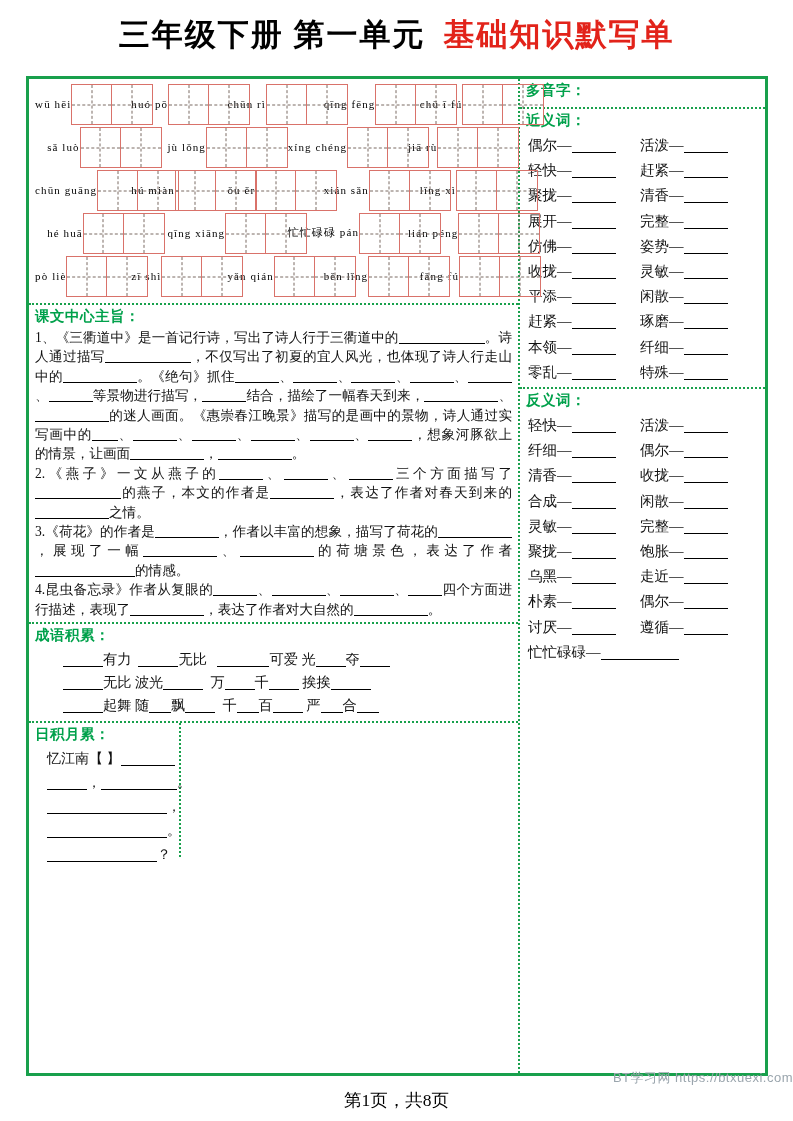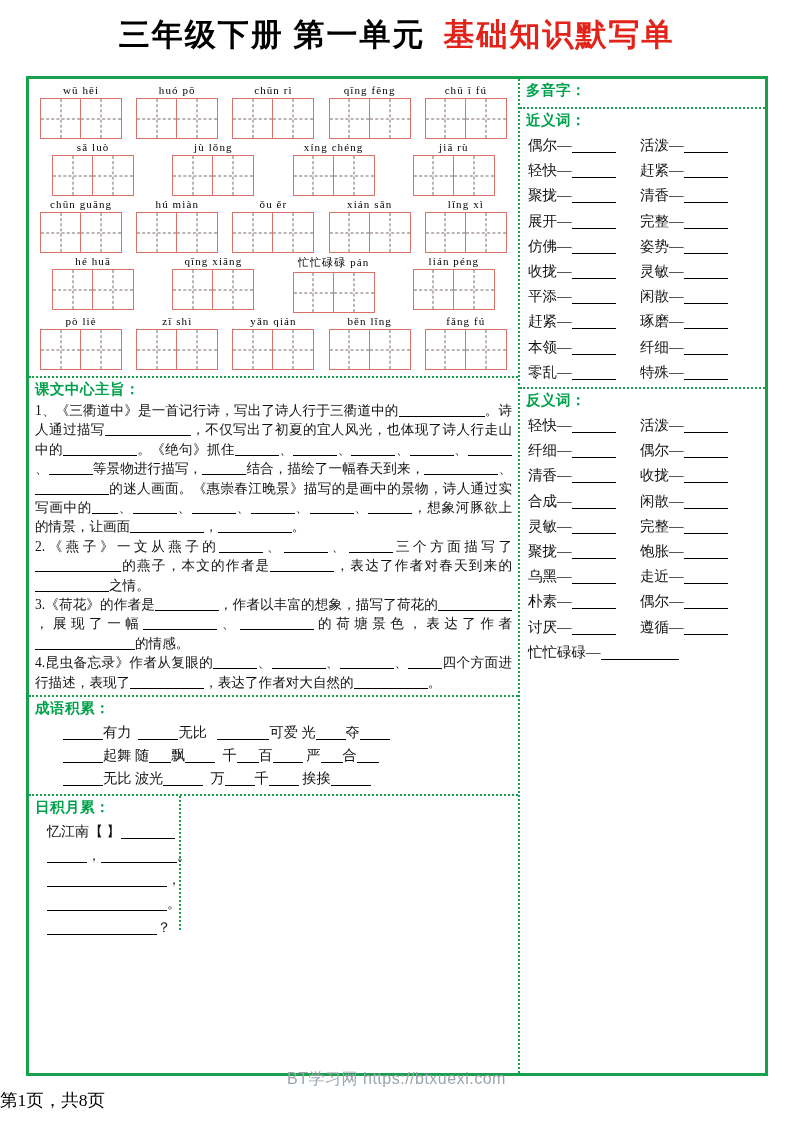--- a/index.html
+++ b/index.html
@@ -56,21 +56,21 @@
   .sec-title {
     color: #00a14b; font-weight: bold; font-size: 14.5px;
     padding: 2px 0 1px 6px;
     letter-spacing: 0.5px;
     font-family: "Liberation Serif", serif;
   }
 
   
   .pinyin-block { padding: 5px 4px 4px 4px; }
   .py-row { display: flex; justify-content: space-around; margin-bottom: 2px; }
-  .py-cell { display: flex; flex-direction: column; align-items: center; width: 92px; }
+  .py-cell { display: flex; flex-direction: row; align-items: center; width: 92px; }
   .py-text {
     font-size: 11px; letter-spacing: 1.1px; margin-bottom: 2px;
     white-space: nowrap; font-family: "Liberation Serif", serif;
     color: #000;
   }
   .tian { display: flex; }
   .tian .box {
     width: 41px; height: 41px;
     border: 1.2px solid #d9726a;
     position: relative;
@@ -127,27 +127,27 @@
   .wordpairs { padding: 2px 0 2px 8px; }
   .wp-row { display: flex; font-size: 14.5px; line-height: 25.2px; white-space: nowrap; }
   .wp-item { width: 112px; }
   .wp-item .u { display:inline-block; width: 44px; border-bottom: 1.4px solid #000; vertical-align: -3px; }
   .wp-wide { width: 100%; }
   .wp-wide .u { display:inline-block; width: 78px; border-bottom: 1.4px solid #000; vertical-align:-3px; }
 
   
   .watermark {
     position: absolute; left: 0; right: 0; top: 1069px;
-    text-align: center; font-size: 16px; color: #9aa5ad;
+    text-align: right; font-size: 13px; color: #9aa5ad;
     letter-spacing: 0.5px;
     font-family: "Liberation Sans", sans-serif;
   }
   .pagenum {
     position: absolute; left: 0; right: 0; top: 1088px;
-    font-size: 17.5px; color: #000;
+    text-align: center; font-size: 17.5px; color: #000;
     font-family: "Liberation Serif", serif;
   }
 </style>
 </head>
 <body>
 
 <div class="title-bar">
   <span class="title-black">三年级下册  第一单元</span>
   <span class="title-red">基础知识默写单</span>
 </div>
@@ -339,22 +339,22 @@
           <p><span>2.《燕子》一文从燕子的</span><span class="bl b5"></span><span>、</span><span class="bl b5"></span><span>、</span><span class="bl b5"></span><span>三个方面描写了</span><span class="bl b9"></span><span>的燕子，本文的作者是</span><span class="bl b7"></span><span>，表达了作者对春天到来的</span><span class="bl b8"></span><span>之情。</span></p>
           <p><span>3.《荷花》的作者是</span><span class="bl b7"></span><span>，作者以丰富的想象，描写了荷花的</span><span class="bl b8"></span><span>，展现了一幅</span><span class="bl b8"></span><span>、</span><span class="bl b8"></span><span>的荷塘景色，表达了作者</span><span class="bl b10"></span><span>的情感。</span></p>
           <p><span>4.昆虫备忘录》作者从复眼的</span><span class="bl b5"></span><span>、</span><span class="bl b6"></span><span>、</span><span class="bl b6"></span><span>、</span><span class="bl b4"></span><span>四个方面进行描述，表现了</span><span class="bl b8"></span><span>，表达了作者对大自然的</span><span class="bl b8"></span><span>。</span></p>
         </div>
     </div>
 
     <div class="sec">
       <div class="sec-title">成语积累：</div>
       <div class="idiom" id="idiom-body">
           <div class="ln"><span class="u u4"></span><span>有力</span><span>&nbsp;&nbsp;</span><span class="u u4"></span><span>无比</span><span>&nbsp;&nbsp;&nbsp;</span><span class="u u5"></span><span>可爱</span><span>&nbsp;</span><span>光</span><span class="u u3"></span><span>夺</span><span class="u u3"></span></div>
+          <div class="ln"><span class="u u4"></span><span>无比</span><span>&nbsp;</span><span>波光</span><span class="u u4"></span><span>&nbsp;&nbsp;</span><span>万</span><span class="u u3"></span><span>千</span><span class="u u3"></span><span>&nbsp;</span><span>挨挨</span><span class="u u4"></span></div>
           <div class="ln"><span class="u u4"></span><span>起舞</span><span>&nbsp;</span><span>随</span><span class="u u2"></span><span>飘</span><span class="u u3"></span><span>&nbsp;&nbsp;</span><span>千</span><span class="u u2"></span><span>百</span><span class="u u3"></span><span>&nbsp;</span><span>严</span><span class="u u2"></span><span>合</span><span class="u u2"></span></div>
-          <div class="ln"><span class="u u4"></span><span>无比</span><span>&nbsp;</span><span>波光</span><span class="u u4"></span><span>&nbsp;&nbsp;</span><span>万</span><span class="u u3"></span><span>千</span><span class="u u3"></span><span>&nbsp;</span><span>挨挨</span><span class="u u4"></span></div>
         </div>
     </div>
 
     <div class="sec bottom-split">
       <div class="bs-left">
         <div class="sec-title">日积月累：</div>
         <div class="jiangnan" id="riji-body">
             <div class="row"><span>忆江南【 】</span><span class="u" style="width: 54px;"></span></div>
             <div class="row"><span class="u" style="width: 40px;"></span><span>，</span><span class="u" style="width: 76px;"></span><span>。</span></div>
             <div class="row"><span class="u" style="width: 120px;"></span><span>，</span></div>

